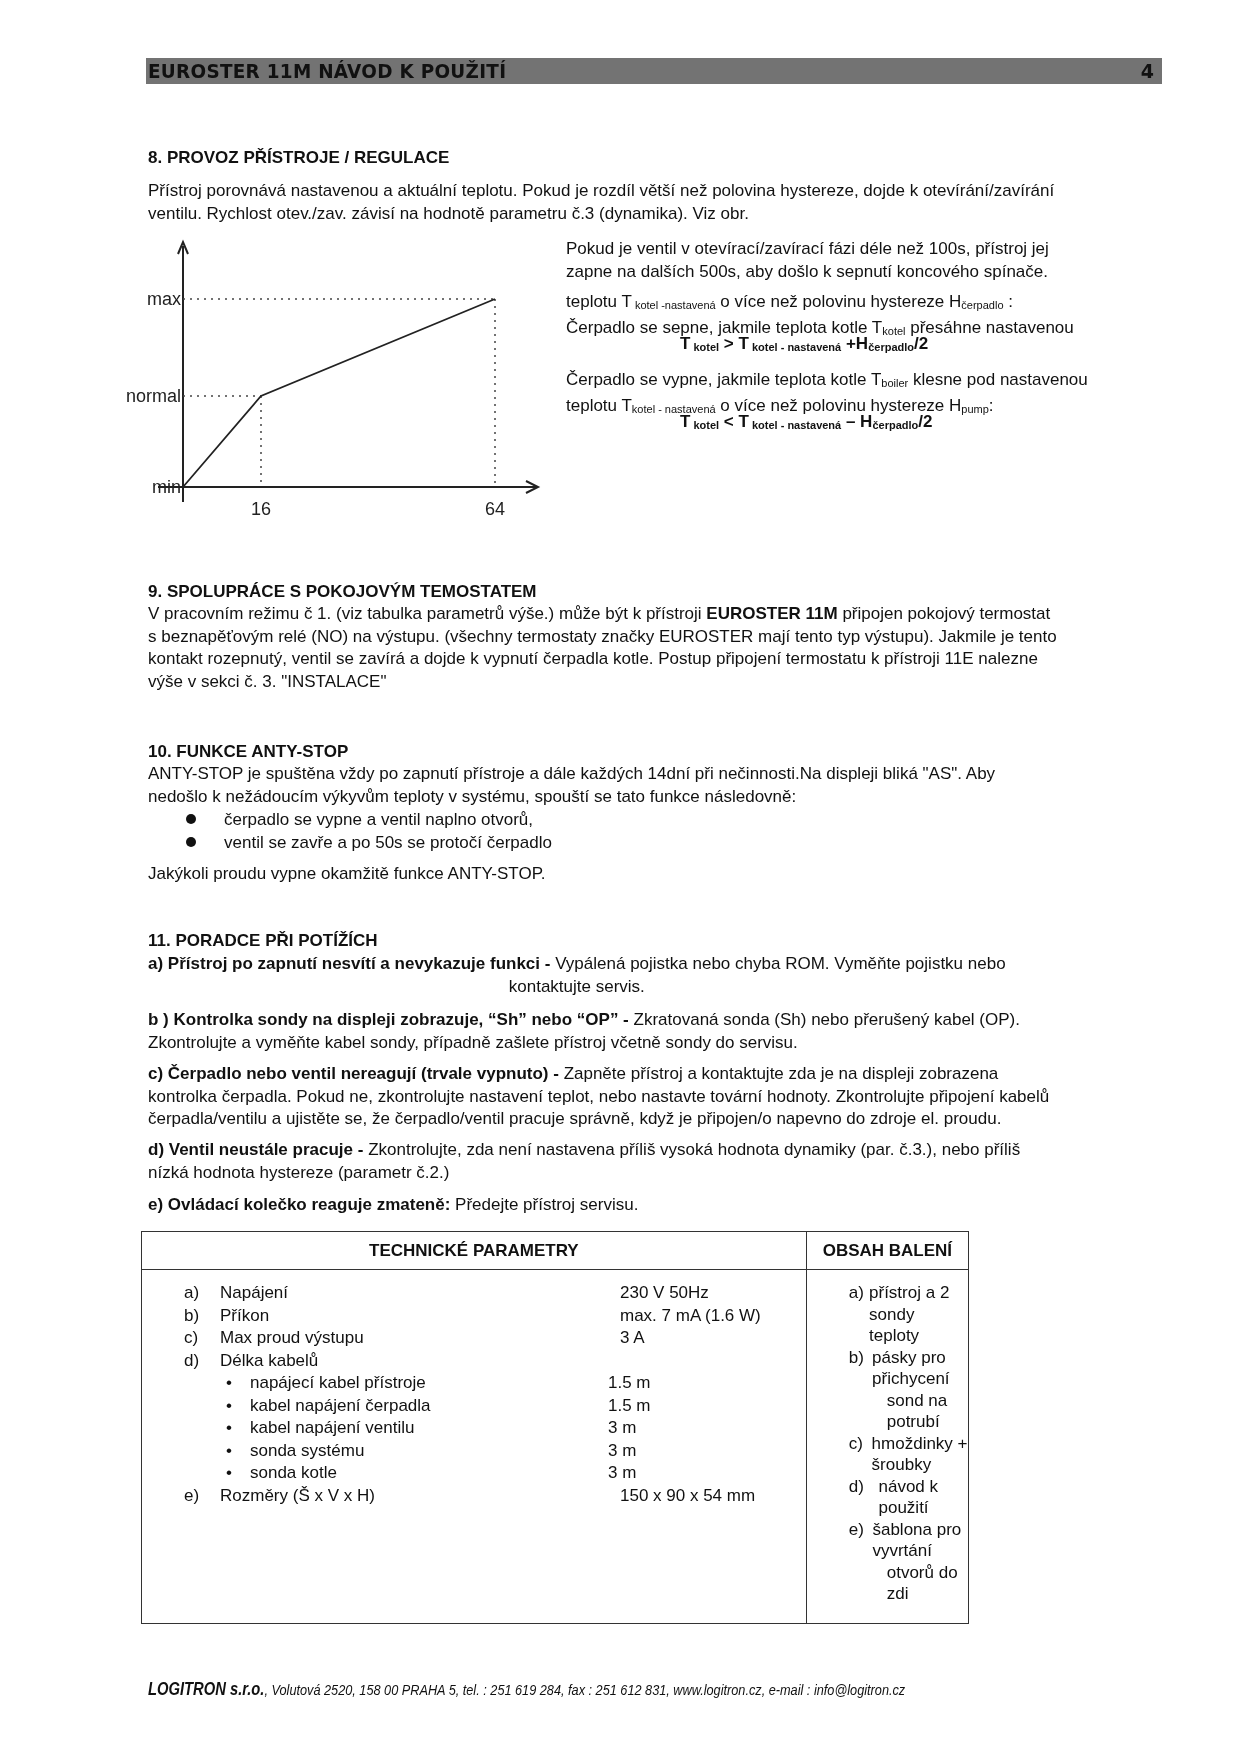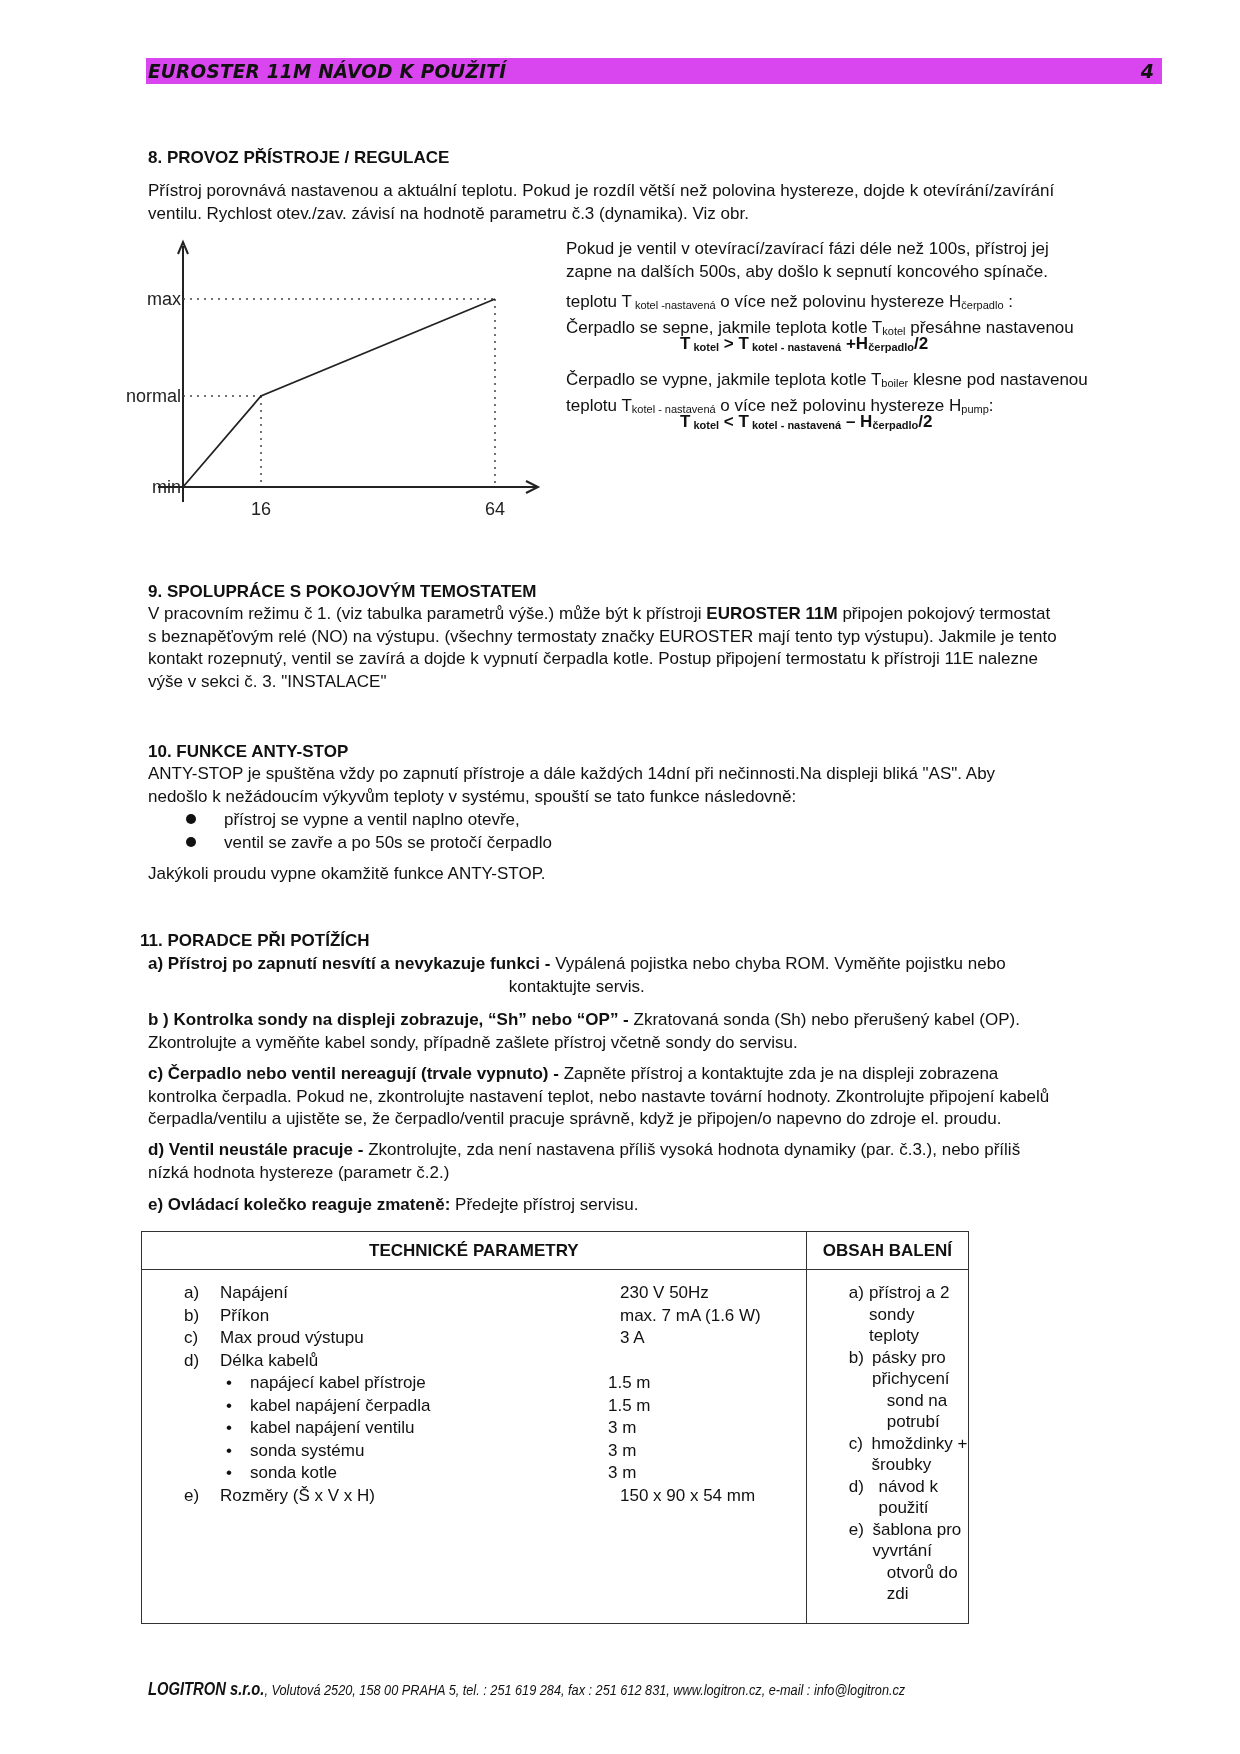--- a/index.html
+++ b/index.html
@@ -1,17 +1,17 @@
 <!DOCTYPE html>
 <html><head>
 <meta charset="utf-8">
 <style>
   html, body { margin: 0; padding: 0; background: #fff; }
   body { width: 1240px; height: 1754px; position: relative; font-family: "Liberation Sans", sans-serif; color: #111; overflow: hidden; }
-  .header { position: absolute; left: 146px; top: 58px; width: 1016px; height: 26px; background: #d946ef; font-style: italic; }
+  .header { position: absolute; left: 146px; top: 58px; width: 1016px; height: 26px; background: #737373; }
   .header .title { position: absolute; left: 2px; top: 0; font-family: "DejaVu Sans", sans-serif; font-weight: bold; font-size: 20px; line-height: 26px; letter-spacing: 0.3px; transform: scaleX(0.92); transform-origin: left; }
   .header .page { position: absolute; right: 8px; top: 0; font-family: "DejaVu Sans", sans-serif; font-weight: bold; font-size: 19px; line-height: 26px; }
   .sec-title { position: absolute; font-weight: bold; font-size: 17px; }
   .para { position: absolute; font-size: 17px; line-height: 22.5px; }
   .bold { font-weight: bold; }
   sub { font-size: 11px; vertical-align: -2px; }
   .chart { position: absolute; left: 110px; top: 230px; width: 450px; height: 300px; }
   .chart text { font-family: "Liberation Sans", sans-serif; font-size: 18px; fill: #222; }
   .formula { position: absolute; font-weight: bold; font-size: 17px; }
   .bullets { position: absolute; left: 180px; font-size: 17px; line-height: 23px; }
@@ -93,26 +93,26 @@
   <div>kontakt rozepnutý, ventil se zavírá a dojde k vypnutí čerpadla kotle. Postup připojení termostatu k přístroji 11E nalezne</div>
   <div>výše v sekci č. 3. "INSTALACE"</div>
 </div>
 
 <div class="sec-title" style="left:148px;top:742px;">10. FUNKCE ANTY-STOP</div>
 <div class="para" style="left:148px;top:763px;">
   <div>ANTY-STOP je spuštěna vždy po zapnutí přístroje a dále každých 14dní při nečinnosti.Na displeji bliká "AS". Aby</div>
   <div>nedošlo k nežádoucím výkyvům teploty v systému, spouští se tato funkce následovně:</div>
 </div>
 <div class="bullets" style="top:808px;">
-  <div class="b">přístroj se vypne a ventil naplno otevře,</div>
+  <div class="b">čerpadlo se vypne a ventil naplno otvorů,</div>
   <div class="b">ventil se zavře a po 50s se protočí čerpadlo</div>
 </div>
 <div class="para" style="left:148px;top:863px;">Jakýkoli proudu vypne okamžitě funkce ANTY-STOP.</div>
 
-<div class="sec-title" style="left:140px;top:931px;">11. PORADCE PŘI POTÍŽÍCH</div>
+<div class="sec-title" style="left:148px;top:931px;">11. PORADCE PŘI POTÍŽÍCH</div>
 <div class="para" style="left:148px;top:953px;text-align:center;">
   <div><span class="bold">a) Přístroj po zapnutí nesvítí a nevykazuje funkci  - </span><span>Vypálená pojistka nebo chyba ROM. Vyměňte pojistku nebo</span></div>
   <div>kontaktujte servis.</div>
 </div>
 <div class="para" style="left:148px;top:1009px;">
   <div><span class="bold">b ) Kontrolka sondy na displeji zobrazuje, “Sh” nebo “OP” - </span><span> Zkratovaná sonda (Sh) nebo přerušený kabel (OP).</span></div>
   <div>Zkontrolujte a vyměňte kabel sondy, případně zašlete přístroj včetně sondy do servisu.</div>
 </div>
 <div class="para" style="left:148px;top:1063px;">
   <div><span class="bold">c) Čerpadlo nebo ventil nereagují (trvale vypnuto)  - </span><span> Zapněte přístroj a kontaktujte zda je na displeji zobrazena</span></div>

